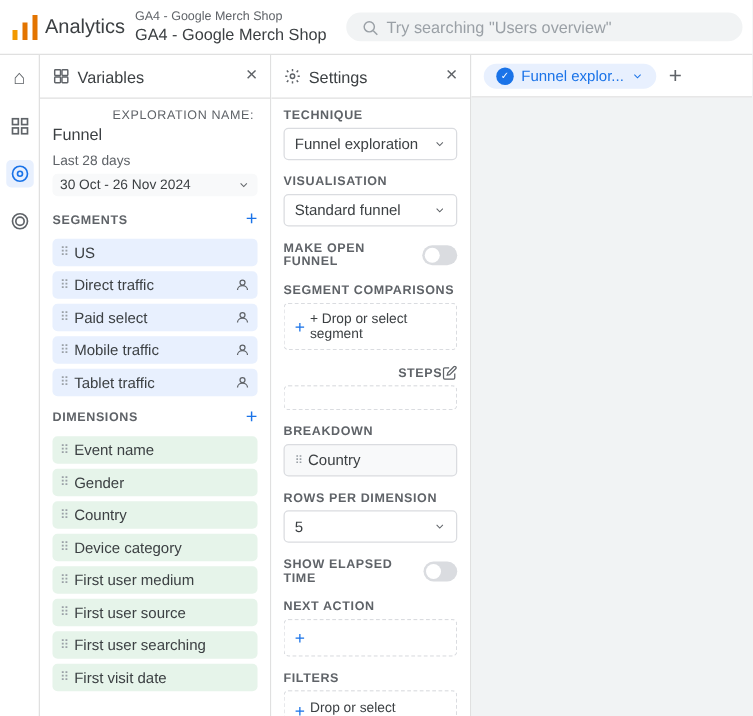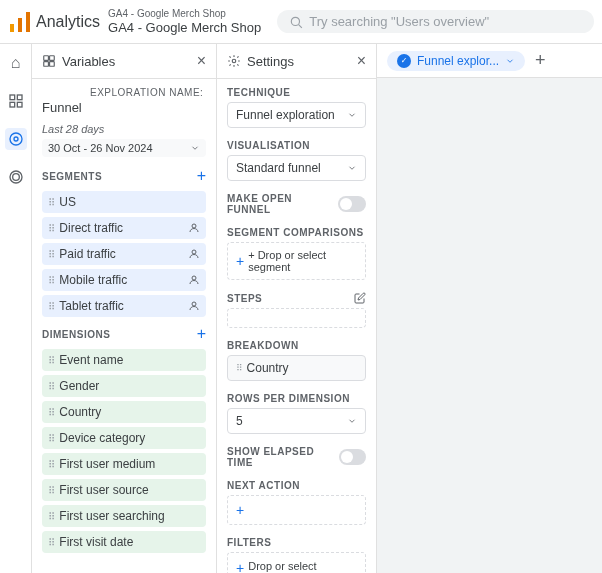--- a/index.html
+++ b/index.html
@@ -29,21 +29,21 @@
     
     .variables-panel { width: 185px; background: #fff; border-right: 1px solid #e0e0e0; display: flex; flex-direction: column; overflow: hidden; flex-shrink: 0; }
     .panel-header { display: flex; align-items: center; justify-content: space-between; padding: 8px 10px; border-bottom: 1px solid #e0e0e0; }
     .panel-title { font-size: 13px; font-weight: 500; color: #3c4043; display: flex; align-items: center; gap: 6px; }
     .panel-close { color: #5f6368; cursor: pointer; font-size: 16px; }
     .panel-content { padding: 8px 10px; overflow-y: auto; flex: 1; }
 
     .exploration-name-label { font-size: 10px; color: #5f6368; text-transform: uppercase; letter-spacing: 0.5px; margin-bottom: 2px; margin-left: 48px; }
     .exploration-name { font-size: 13px; font-weight: 500; color: #3c4043; margin-bottom: 8px; }
 
-    .date-range { font-size: 11px; color: #5f6368; margin-bottom: 4px; font-style: italic; }
+    .date-range { font-size: 11px; color: #5f6368; margin-bottom: 4px; }
     .date-value { display: flex; align-items: center; justify-content: space-between; font-size: 11px; color: #3c4043; background: #f8f9fa; border-radius: 4px; padding: 3px 6px; margin-bottom: 10px; cursor: pointer; }
 
     .section-header { display: flex; align-items: center; justify-content: space-between; margin-bottom: 6px; margin-top: 8px; }
     .section-label { font-size: 10px; font-weight: 700; color: #5f6368; text-transform: uppercase; letter-spacing: 0.5px; }
     .section-add { color: #1a73e8; cursor: pointer; font-size: 16px; font-weight: 300; }
 
     .segment-item { display: flex; align-items: center; justify-content: space-between; background: #e8f0fe; border-radius: 4px; padding: 4px 6px; margin-bottom: 4px; font-size: 12px; color: #3c4043; }
     .segment-item-name { display: flex; align-items: center; gap: 4px; }
     .drag-handle { color: #9aa0a6; font-size: 10px; }
 
@@ -57,21 +57,21 @@
     .setting-label { font-size: 10px; font-weight: 600; color: #5f6368; text-transform: uppercase; letter-spacing: 0.5px; margin-bottom: 4px; }
     .setting-select { display: flex; align-items: center; justify-content: space-between; border: 1px solid #dadce0; border-radius: 4px; padding: 5px 8px; font-size: 12px; color: #3c4043; cursor: pointer; background: #fff; }
 
     .toggle-row { display: flex; align-items: center; justify-content: space-between; margin-bottom: 4px; }
     .toggle { width: 28px; height: 16px; background: #dadce0; border-radius: 8px; position: relative; cursor: pointer; }
     .toggle-knob { width: 12px; height: 12px; background: #fff; border-radius: 50%; position: absolute; top: 2px; left: 2px; transition: left 0.2s; }
 
     .dashed-box { border: 1px dashed #dadce0; border-radius: 4px; padding: 6px 8px; font-size: 12px; color: #3c4043; display: flex; align-items: center; gap: 4px; cursor: pointer; margin-bottom: 4px; }
     .dashed-box .plus { color: #1a73e8; font-size: 14px; }
 
-    .steps-row { display: flex; align-items: center; justify-content: space-between; margin-bottom: 4px; }
+    .steps-row { display: flex; align-items: center; justify-content: flex-end; margin-bottom: 4px; }
     .steps-dashed { border: 1px dashed #dadce0; border-radius: 4px; padding: 3px 8px; font-size: 11px; color: #9aa0a6; flex: 1; height: 20px; }
 
     .breakdown-box { border: 1px solid #dadce0; border-radius: 4px; padding: 5px 8px; font-size: 12px; color: #3c4043; display: flex; align-items: center; gap: 4px; background: #f8f9fa; }
 
     .rows-select { display: flex; align-items: center; justify-content: space-between; border: 1px solid #dadce0; border-radius: 4px; padding: 5px 8px; font-size: 12px; color: #3c4043; cursor: pointer; background: #fff; }
 
     
     .right-panel { flex: 1; background: #f1f3f4; display: flex; flex-direction: column; overflow: hidden; }
     .right-panel-header { display: flex; align-items: center; padding: 6px 10px; background: #fff; border-bottom: 1px solid #e0e0e0; gap: 6px; }
     .funnel-tab { display: flex; align-items: center; gap: 6px; background: #e8f0fe; border-radius: 20px; padding: 3px 10px; font-size: 12px; color: #1a73e8; cursor: pointer; }
@@ -175,21 +175,21 @@
               <span>Direct traffic</span>
             </div>
             <svg width="12" height="12" viewBox="0 0 24 24" fill="none" stroke="#5f6368" stroke-width="2">
                 <circle cx="12" cy="8" r="4"></circle>
                 <path d="M4 20c0-4 3.6-7 8-7s8 3 8 7"></path>
               </svg>
           </div>
           <div class="segment-item">
             <div class="segment-item-name">
               <span class="drag-handle">⠿</span>
-              <span>Paid traffic</span>
+              <span>Paid select</span>
             </div>
             <svg width="12" height="12" viewBox="0 0 24 24" fill="none" stroke="#5f6368" stroke-width="2">
                 <circle cx="12" cy="8" r="4"></circle>
                 <path d="M4 20c0-4 3.6-7 8-7s8 3 8 7"></path>
               </svg>
           </div>
           <div class="segment-item">
             <div class="segment-item-name">
               <span class="drag-handle">⠿</span>
               <span>Mobile traffic</span>

